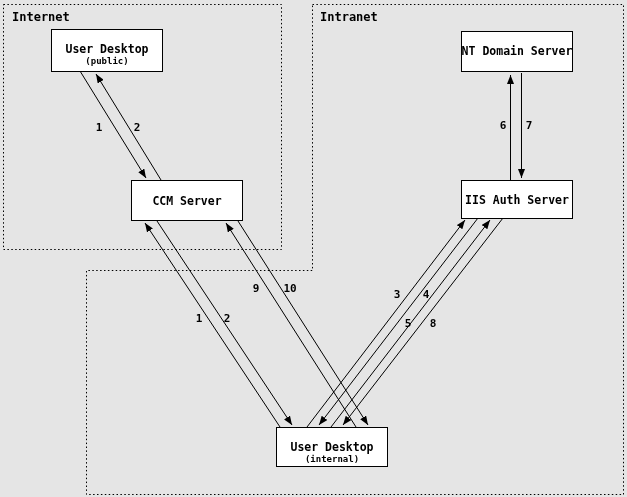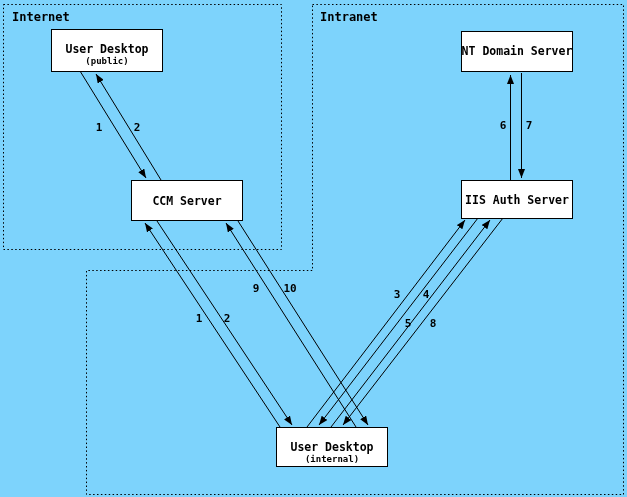--- a/index.html
+++ b/index.html
@@ -4,21 +4,21 @@
 <style>
   html, body {
     margin: 0;
     padding: 0;
     background: #ffffff;
   }
   #stage {
     position: relative;
     width: 627px;
     height: 497px;
-    background: #7dd3fc;
+    background: #e5e5e5;
     overflow: hidden;
   }
   svg {
     display: block;
     font-family: "DejaVu Sans Mono", "Liberation Mono", monospace;
   }
   .region-outline {
     fill: none;
     stroke: #000000;
     stroke-width: 1;

